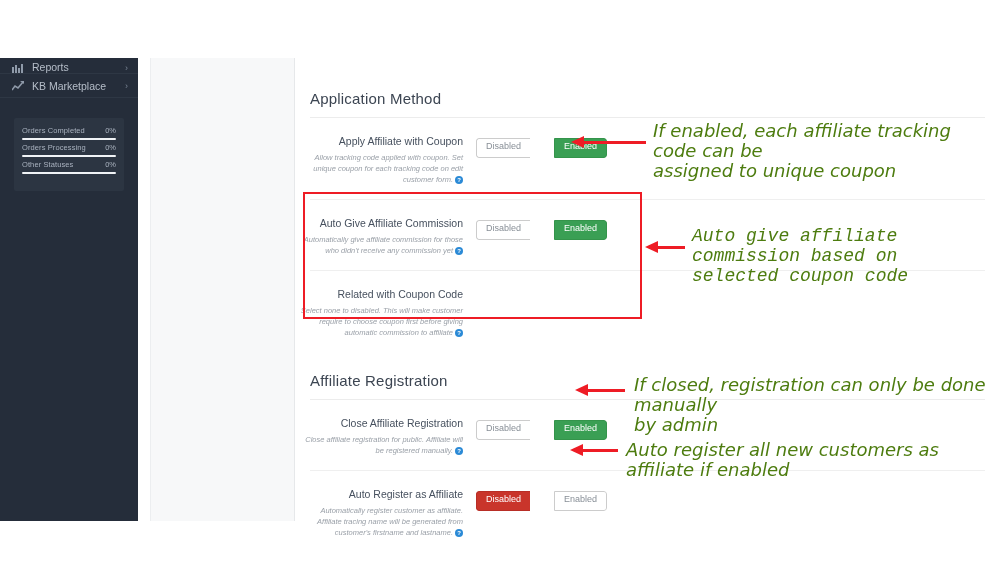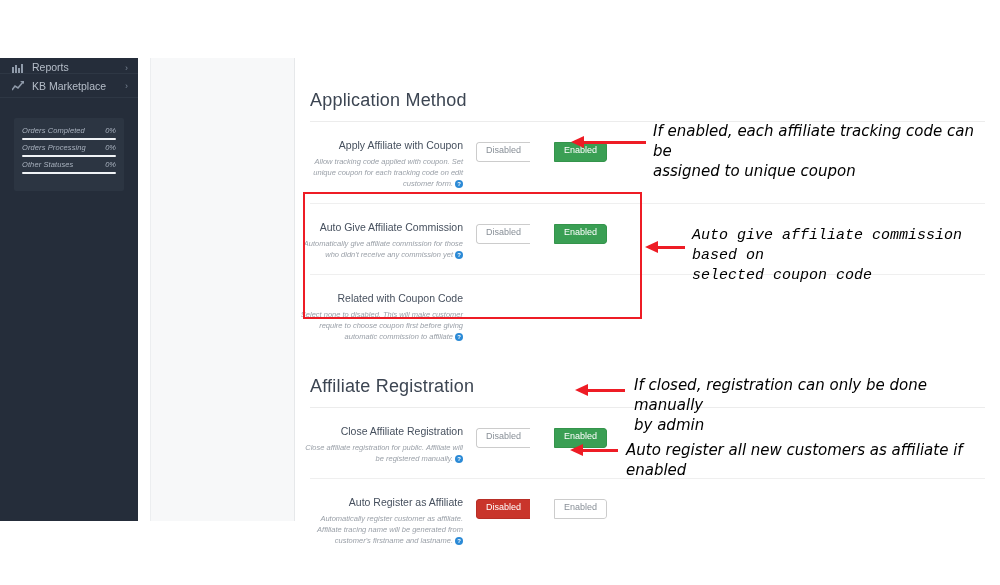--- a/index.html
+++ b/index.html
@@ -27,39 +27,39 @@
     color: #8f9aa9;
   }
   .nav-item .nav-label { flex: 1; white-space: nowrap; }
   .nav-item .nav-chev { font-size: 9px; color: #7a8594; }
 
   .statbox {
     position: absolute; left: 14px; top: 60px; width: 110px;
     background: #2c3542; border-radius: 2px; padding: 8px 8px 9px 8px;
   }
   .stat-row { margin-bottom: 3px; }
-  .stat-line { display: flex; justify-content: space-between; align-items: baseline; font-style: italic; }
+  .stat-line { display: flex; justify-content: space-between; align-items: baseline; }
   .stat-name { font-size: 7.5px; color: #a9b2bf; letter-spacing: .1px; }
   .stat-pct  { font-size: 7.5px; color: #a9b2bf; }
   .stat-bar  { height: 2px; background: #f0f3f6; margin-top: 3px; width: 100%; border-radius: 1px; }
   .stat-row:last-child { margin-bottom: 8px; }
 
   
   #midpanel {
     position: absolute; left: 150px; top: 58px; width: 145px; height: 463px;
     background: #f7f8f9; border-left: 1px solid #eceef0; border-right: 1px solid #e6e8ea;
   }
 
   
   #main {
     position: absolute; left: 296px; top: 58px; width: 704px; height: 463px;
     background: #ffffff;
   }
   .section-title {
-    font-size: 18px; color: #3c4552; font-weight: normal;
+    font-size: 15px; color: #3c4552; font-weight: normal;
     padding: 32px 0 10px 14px; letter-spacing: .2px;
   }
   .section-title.tight { padding-top: 20px; }
   .divider { height: 1px; background: #ececec; margin: 0 15px 0 14px; }
 
   .form-row { display: flex; padding: 16px 0 14px 0; }
   .row-sep { height: 1px; background: #efefef; margin: 0 15px 0 14px; }
   .labelcol { width: 180px; text-align: right; padding-right: 13px; }
   .f-label { font-size: 10.5px; color: #46505e; line-height: 14px; }
   .f-help {
@@ -93,22 +93,22 @@
   .chev { font-size: 8px; color: #a0a6ad; }
 
   
   #redbox {
     position: absolute; left: 303px; top: 192px; width: 339px; height: 127px;
     border: 2px solid #ee1c25; pointer-events: none;
   }
 
   
   .anno {
-    position: absolute; color: #000000; font-style: italic;
-    font-size: 15px; line-height: 20px; white-space: pre-line;
+    position: absolute; color: #4d7c0f; font-style: italic;
+    font-size: 18px; line-height: 20px; white-space: pre-line;
     font-family: "DejaVu Sans", sans-serif;
   }
   .arrow { position: absolute; height: 12px; }
   .arrow .shaft { position: absolute; top: 5px; height: 2.5px; background: #ee1c25; }
   .arrow .head {
     position: absolute; top: 0; left: 0; width: 0; height: 0;
     border-top: 6px solid transparent; border-bottom: 6px solid transparent;
     border-right: 13px solid #ee1c25;
   }
 </style>

